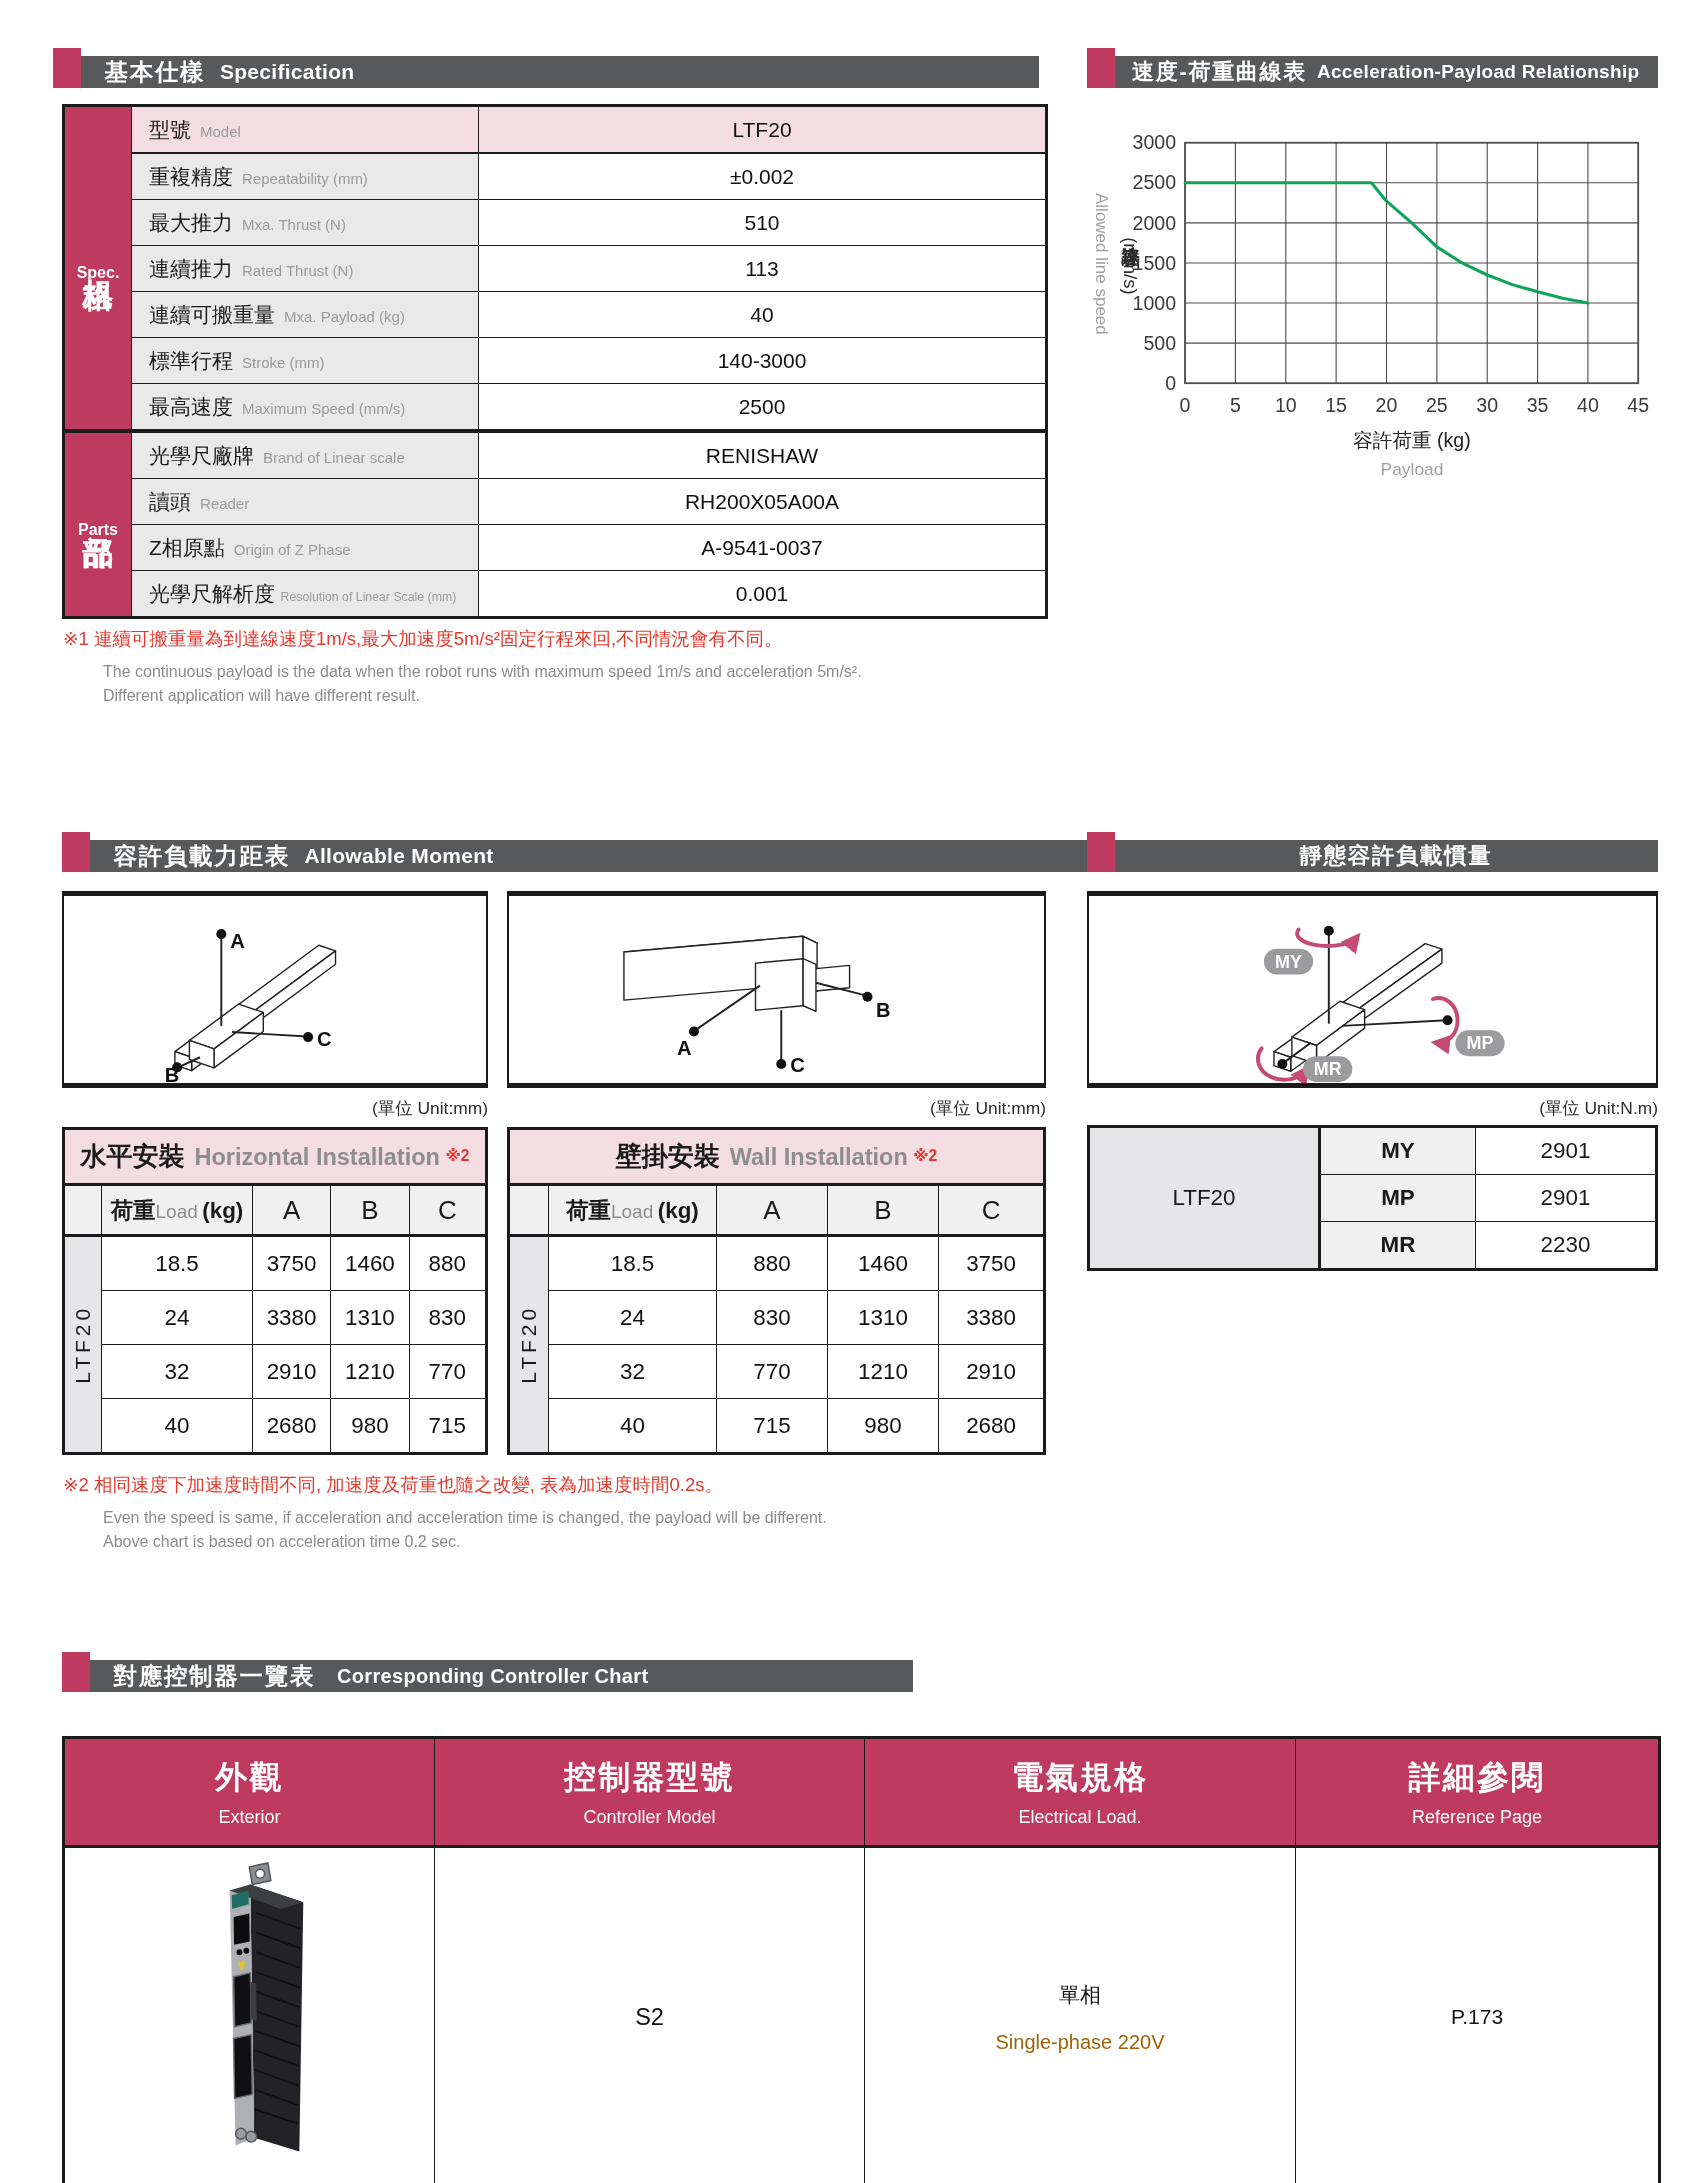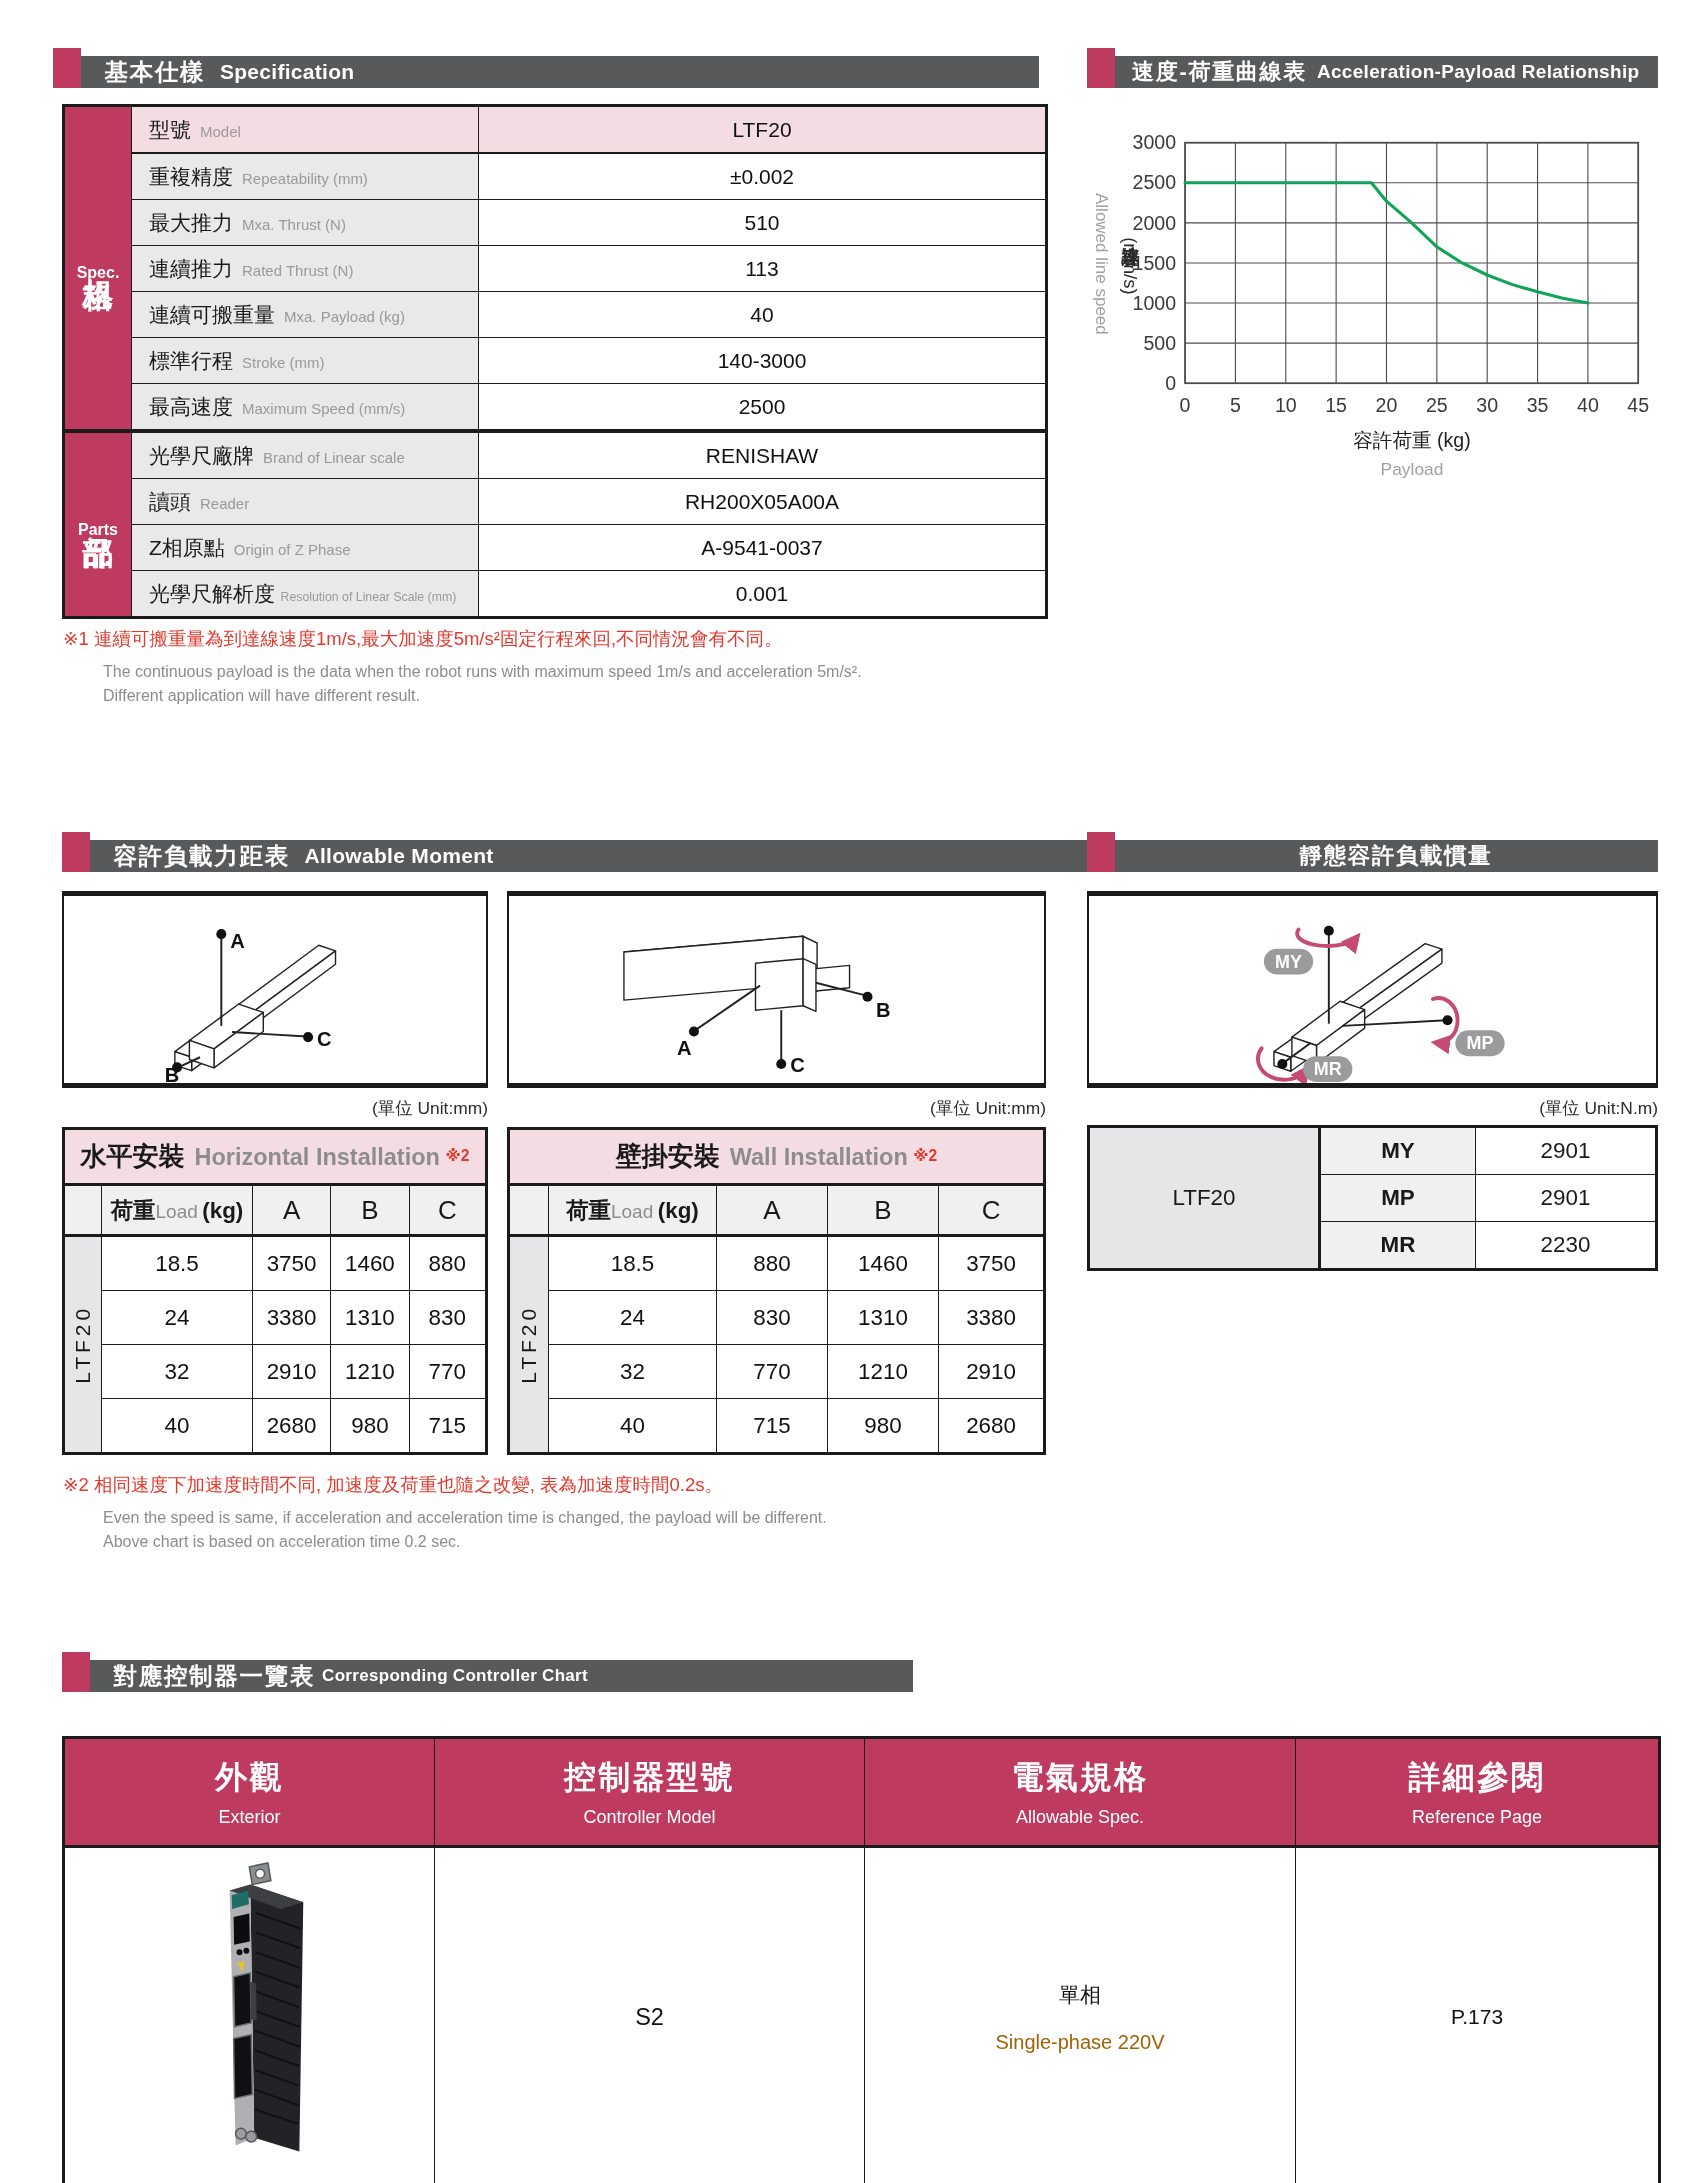--- a/index.html
+++ b/index.html
@@ -461,21 +461,21 @@
   <div style="position:absolute;left:63px;top:1472px;width:1019px;">
     <div class="note-red" style="color:#E23A2E;">※2 相同速度下加速度時間不同, 加速度及荷重也隨之改變, 表為加速度時間0.2s。</div>
     <div class="note-gray" style="margin-top:7.8px;">Even the speed is same, if acceleration and acceleration time is changed, the payload will be different.</div>
     <div class="note-gray">Above chart is based on acceleration time 0.2 sec.</div>
   </div>
 
   <div class="sec-head" style="left:62px;top:1652px;width:851px;">
     <div class="accent" style="background:#BE3A5F;"></div>
     <div class="bar" style="background:#58595B;">
       <span class="cjk">對應控制器一覽表</span>
-      <span class="en" style="font-size:17px;margin-left:7px;">Corresponding Controller Chart</span>
+      <span class="en" style="font-size:20px;margin-left:22px;">Corresponding Controller Chart</span>
     </div>
   </div>
 
   <table class="ctable" style="position:absolute;left:62px;top:1736px;">
     <colgroup>
         <col style="width:371px">
         <col style="width:430px">
         <col style="width:431px">
         <col style="width:364px">
     </colgroup>
@@ -484,21 +484,21 @@
       <td style="background:#BE3A5F;">
         <div class="ccjk">外觀</div>
         <div class="cen">Exterior</div>
       </td>
       <td style="background:#BE3A5F;">
         <div class="ccjk">控制器型號</div>
         <div class="cen">Controller Model</div>
       </td>
       <td style="background:#BE3A5F;">
         <div class="ccjk">電氣規格</div>
-        <div class="cen">Allowable Spec.</div>
+        <div class="cen">Electrical Load.</div>
       </td>
       <td style="background:#BE3A5F;">
         <div class="ccjk">詳細參閱</div>
         <div class="cen">Reference Page</div>
       </td>
     </tr>
     <tr class="cdata">
       <td class="drive-wrap">
         
         <svg width="190" height="314" viewBox="0 0 360 640">

